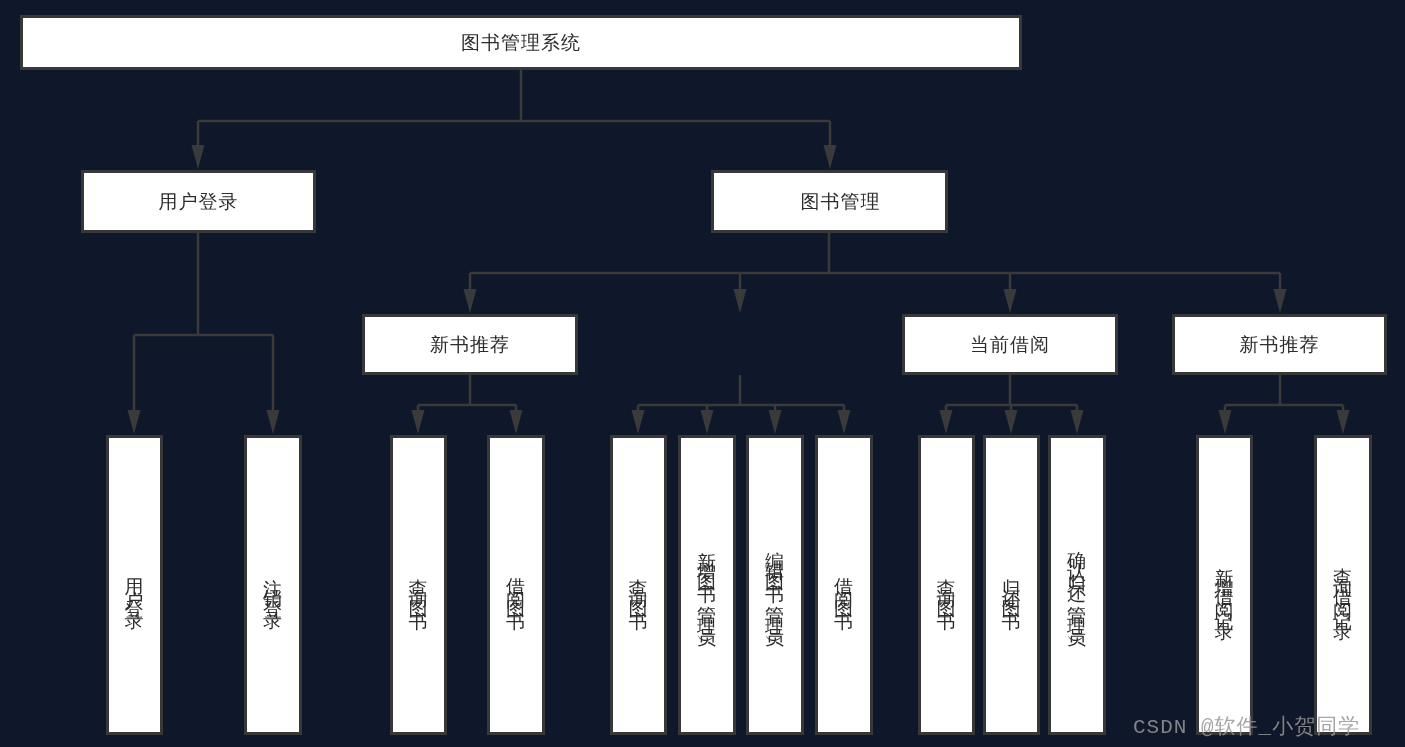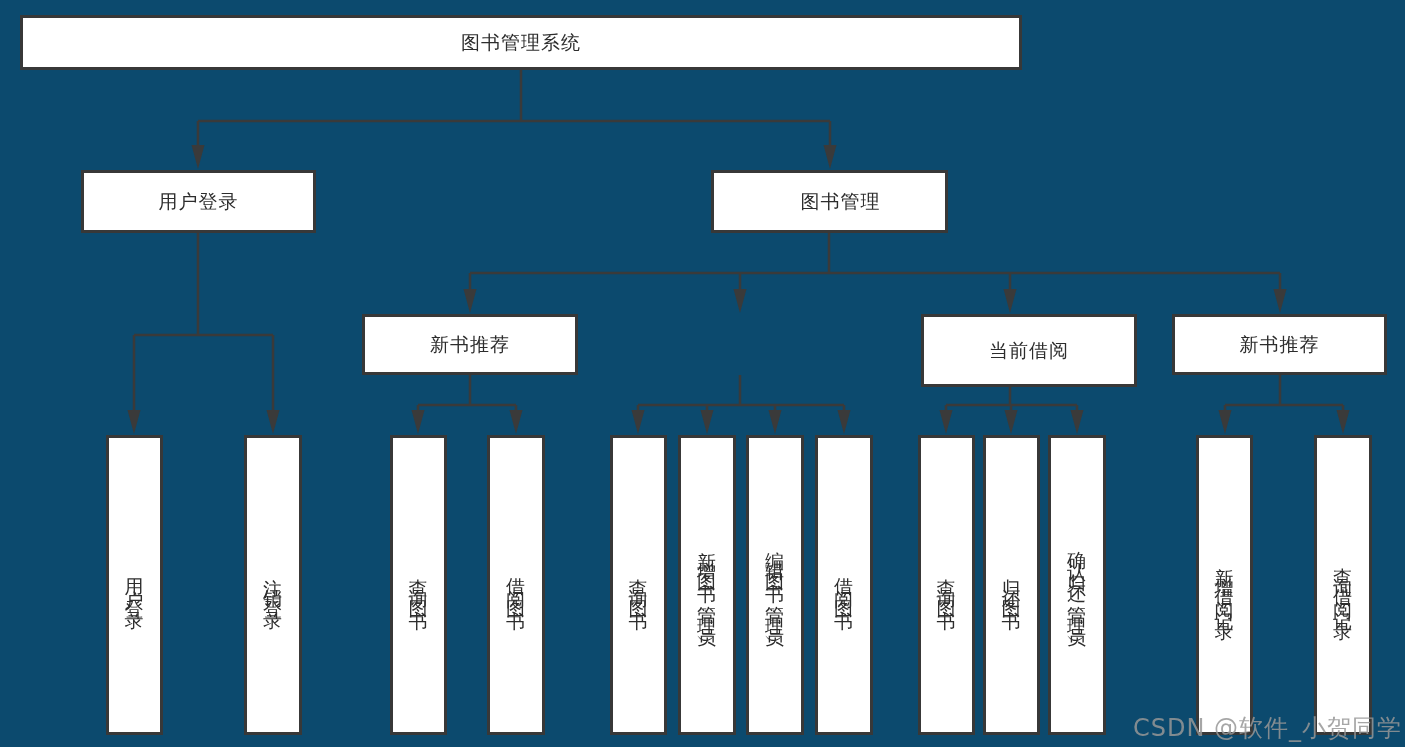--- a/index.html
+++ b/index.html
@@ -1,20 +1,20 @@
 <!DOCTYPE html>
 <html><head>
 <meta charset="utf-8">
 <style>
   html, body { margin: 0; padding: 0; background: #ffffff; }
   #canvas {
     position: relative;
     width: 1405px;
     height: 747px;
-    background: #0c4a6e;
+    background: #0f172a;
     font-family: "DejaVu Sans", "Liberation Sans", sans-serif;
     color: #2d2d2d;
     overflow: hidden;
   }
   #connectors {
     position: absolute;
     left: 0; top: 0;
     width: 1405px; height: 747px;
     z-index: 1;
   }
@@ -39,24 +39,25 @@
     font-size: 19px;
     letter-spacing: 11px;
     line-height: 1;
     white-space: nowrap;
   }
   #watermark {
     position: absolute;
     left: 1133px;
     top: 712px;
     z-index: 3;
-    font-size: 24px;
+    font-size: 21px;
     color: rgba(150, 150, 150, 0.85);
     white-space: nowrap;
     letter-spacing: 1px;
+    font-family: Liberation Mono, monospace;
   }
   .stroke { stroke: #3a3a3a; stroke-width: 2.5; fill: none; }
   .head { fill: #3a3a3a; stroke: none; }
 </style>
 </head>
 <body>
 
 <div id="canvas">
 
   <svg id="connectors" viewBox="0 0 1405 747" xmlns="http://www.w3.org/2000/svg" aria-hidden="true">
@@ -102,21 +103,21 @@
   <div class="node" style="left:81px; top:170px; width:235px; height:63px;">
     <span class="lbl">用户登录</span>
   </div>
   <div class="node" style="left:711px; top:170px; width:237px; height:63px;padding-left:22px;">
     <span class="lbl">图书管理</span>
   </div>
 
   <div class="node" style="left:362px; top:314px; width:216px; height:61px;text-align:right;">
     <span class="lbl">新书推荐</span>
   </div>
-  <div class="node" style="left:902px; top:314px; width:216px; height:73px;margin-left:19px;">
+  <div class="node" style="left:902px; top:314px; width:216px; height:61px;">
     <span class="lbl">当前借阅</span>
   </div>
   <div class="node" style="left:1172px; top:314px; width:215px; height:61px;">
     <span class="lbl">新书推荐</span>
   </div>
 
   <div class="node leaf" style="left:106px; top:435px; width:57px; height:300px;">
     <span class="lbl">用户登录</span>
   </div>
   <div class="node leaf" style="left:244px; top:435px; width:58px; height:300px;">

